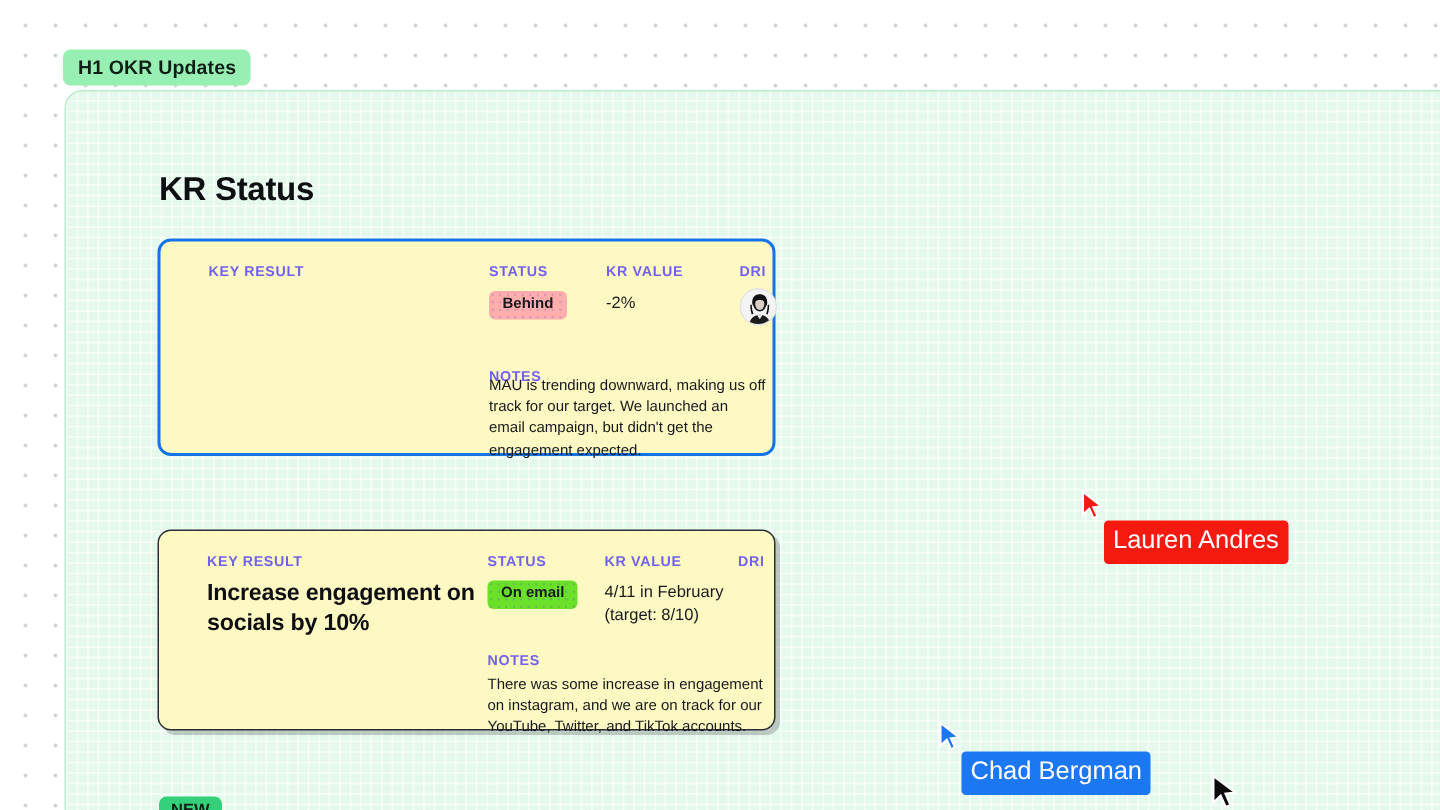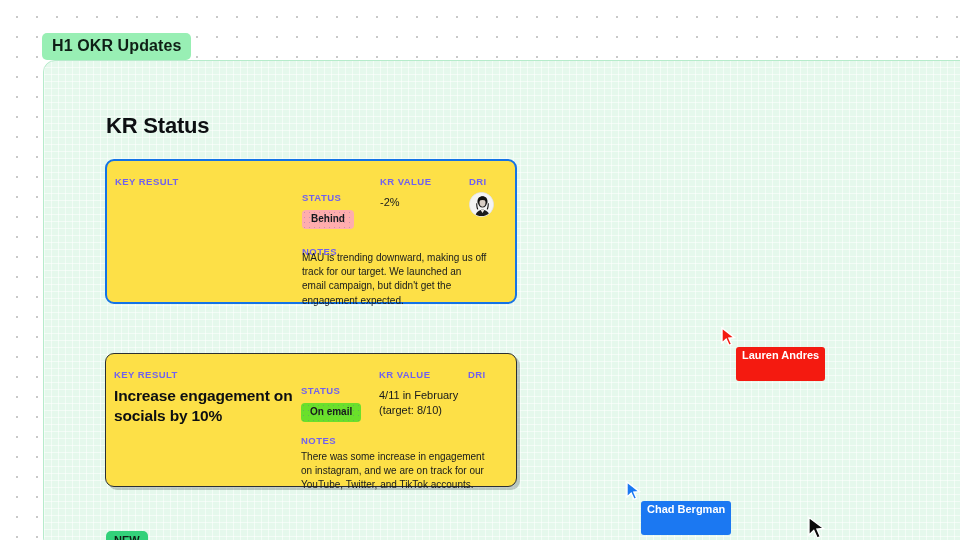--- a/index.html
+++ b/index.html
@@ -21,21 +21,21 @@
     background-position: 7px 7px;
   }
 
   
   #frame-title {
     position: absolute;
     left: 42px;
     top: 33px;
     background: #98efb4;
     color: #0f1f16;
-    font-size: 16px;
+    font-size: 13px;
     font-weight: 700;
     letter-spacing: 0.1px;
     padding: 4px 10px 5px 10px;
     border-radius: 5px;
     white-space: nowrap;
   }
 
   
   #board {
     position: absolute;
@@ -69,23 +69,23 @@
     white-space: nowrap;
   }
   #kr-status-heading { left: 62px; top: 52px; }
   #discussion-heading { left: 545px; top: 52px; }
 
   
   .kr-card {
     position: absolute;
     left: 61px;
     width: 412px;
-    background: #fde047;
+    background: #fef9c3;
     border-radius: 9px;
-    padding: 15px 16px 14px 8px;
+    padding: 15px 16px 14px 32px;
   }
   #kr-card-1 {
     top: 98px;
     height: 145px;
     border: 2.5px solid #1473e6;
   }
   #kr-card-2 {
     top: 292px;
     height: 134px;
     border: 1px solid #2b2f33;
@@ -111,21 +111,21 @@
     font-size: 15.5px;
     font-weight: 700;
     line-height: 1.28;
     color: #0d0f12;
     letter-spacing: -0.15px;
     width: 190px;
   }
 
   
   .col-kr     { position: absolute; left: 0px;   top: 0px; }
-  .col-status { position: absolute; left: 187px; top: 16px; text-align: center; }
+  .col-status { position: absolute; left: 187px; top: 0px; text-align: center; }
   .col-value  { position: absolute; left: 265px; top: 0px; }
   .col-dri    { position: absolute; left: 354px; top: 0px; }
 
   .kr-title-wrap { position: absolute; left: 0px; top: 17px; }
 
   
   .status-badge {
     position: absolute;
     top: 18px;
     left: 0;
@@ -200,24 +200,24 @@
     border-radius: 5px;
     white-space: nowrap;
     overflow: hidden;
   }
 
   
   .collab { position: absolute; }
   .collab-arrow { position: absolute; left: 0; top: 0; }
   .collab-name {
     position: absolute;
-    font-size: 11px;
-    font-weight: 700;
+    font-size: 17px;
+    font-weight: 400;
     color: #ffffff;
-    padding: 2px 6px 18px 6px;
+    padding: 2px 6px 6px 6px;
     border-radius: 3px;
     white-space: nowrap;
     line-height: 1.25;
   }
   #collab-lauren { left: 676px; top: 266px; }
   #collab-lauren .collab-name { left: 16px; top: 20px; background: #f41a10; }
   #collab-chad { left: 581px; top: 420px; }
   #collab-chad  .collab-name { left: 16px; top: 20px; background: #1b78f2; }
 
   

